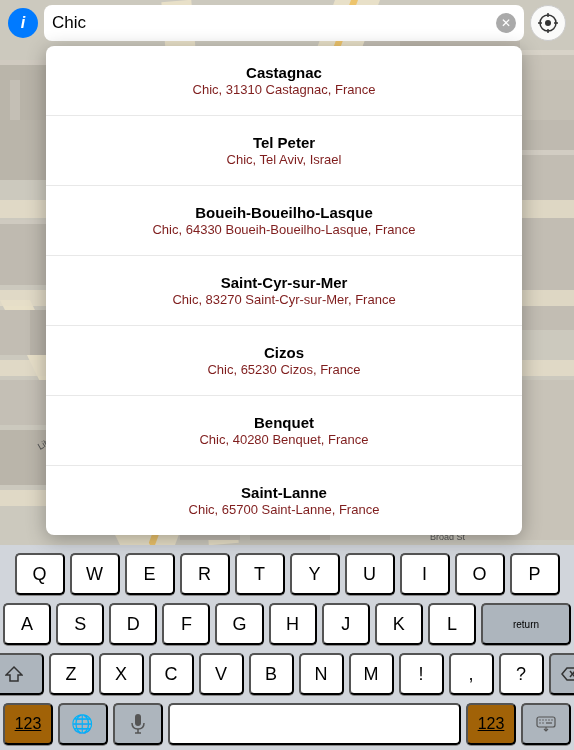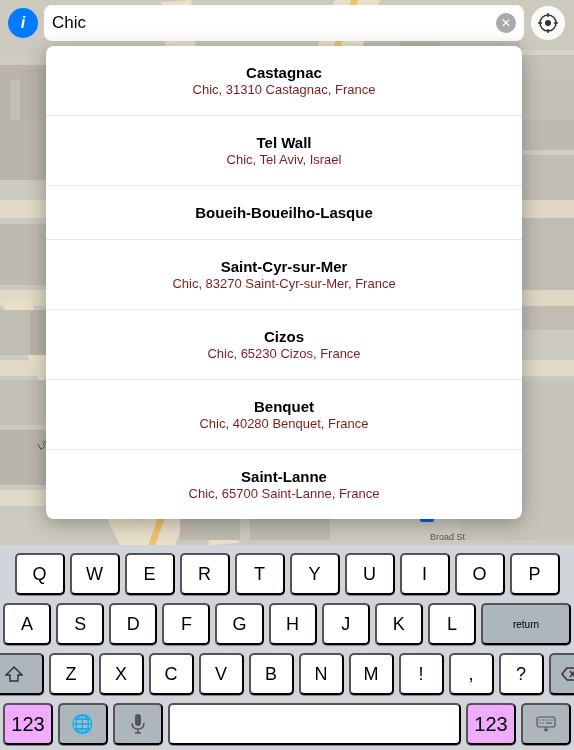--- a/index.html
+++ b/index.html
@@ -170,22 +170,23 @@
     }
 
     .key-space {
       flex: 4;
       max-width: 300px;
     }
 
     .key-numbers {
       min-width: 42px;
       max-width: 50px;
-      font-size: 20px;
-      background: #f0abfc;
+      font-size: 16px;
+      background: #a16207;
+      text-decoration: underline;
     }
 
     .key-globe {
       min-width: 42px;
       max-width: 50px;
       background: #adb5bd;
     }
 
     .key-mic {
       min-width: 42px;
@@ -349,25 +350,26 @@
     </svg>
   </button>
 </div>
 
 <div id="autocomplete">
 <div class="autocomplete-item">
       <div class="item-title">Castagnac</div>
       <div class="item-subtitle">Chic, 31310 Castagnac, France</div>
     </div>
     <div class="autocomplete-item">
-      <div class="item-title">Tel Wall</div>
+      <div class="item-title">Tel Peter</div>
       <div class="item-subtitle">Chic, Tel Aviv, Israel</div>
     </div>
     <div class="autocomplete-item">
       <div class="item-title">Boueih-Boueilho-Lasque</div>
+      <div class="item-subtitle">Chic, 64330 Boueih-Boueilho-Lasque, France</div>
     </div>
     <div class="autocomplete-item">
       <div class="item-title">Saint-Cyr-sur-Mer</div>
       <div class="item-subtitle">Chic, 83270 Saint-Cyr-sur-Mer, France</div>
     </div>
     <div class="autocomplete-item">
       <div class="item-title">Cizos</div>
       <div class="item-subtitle">Chic, 65230 Cizos, France</div>
     </div>
     <div class="autocomplete-item">

